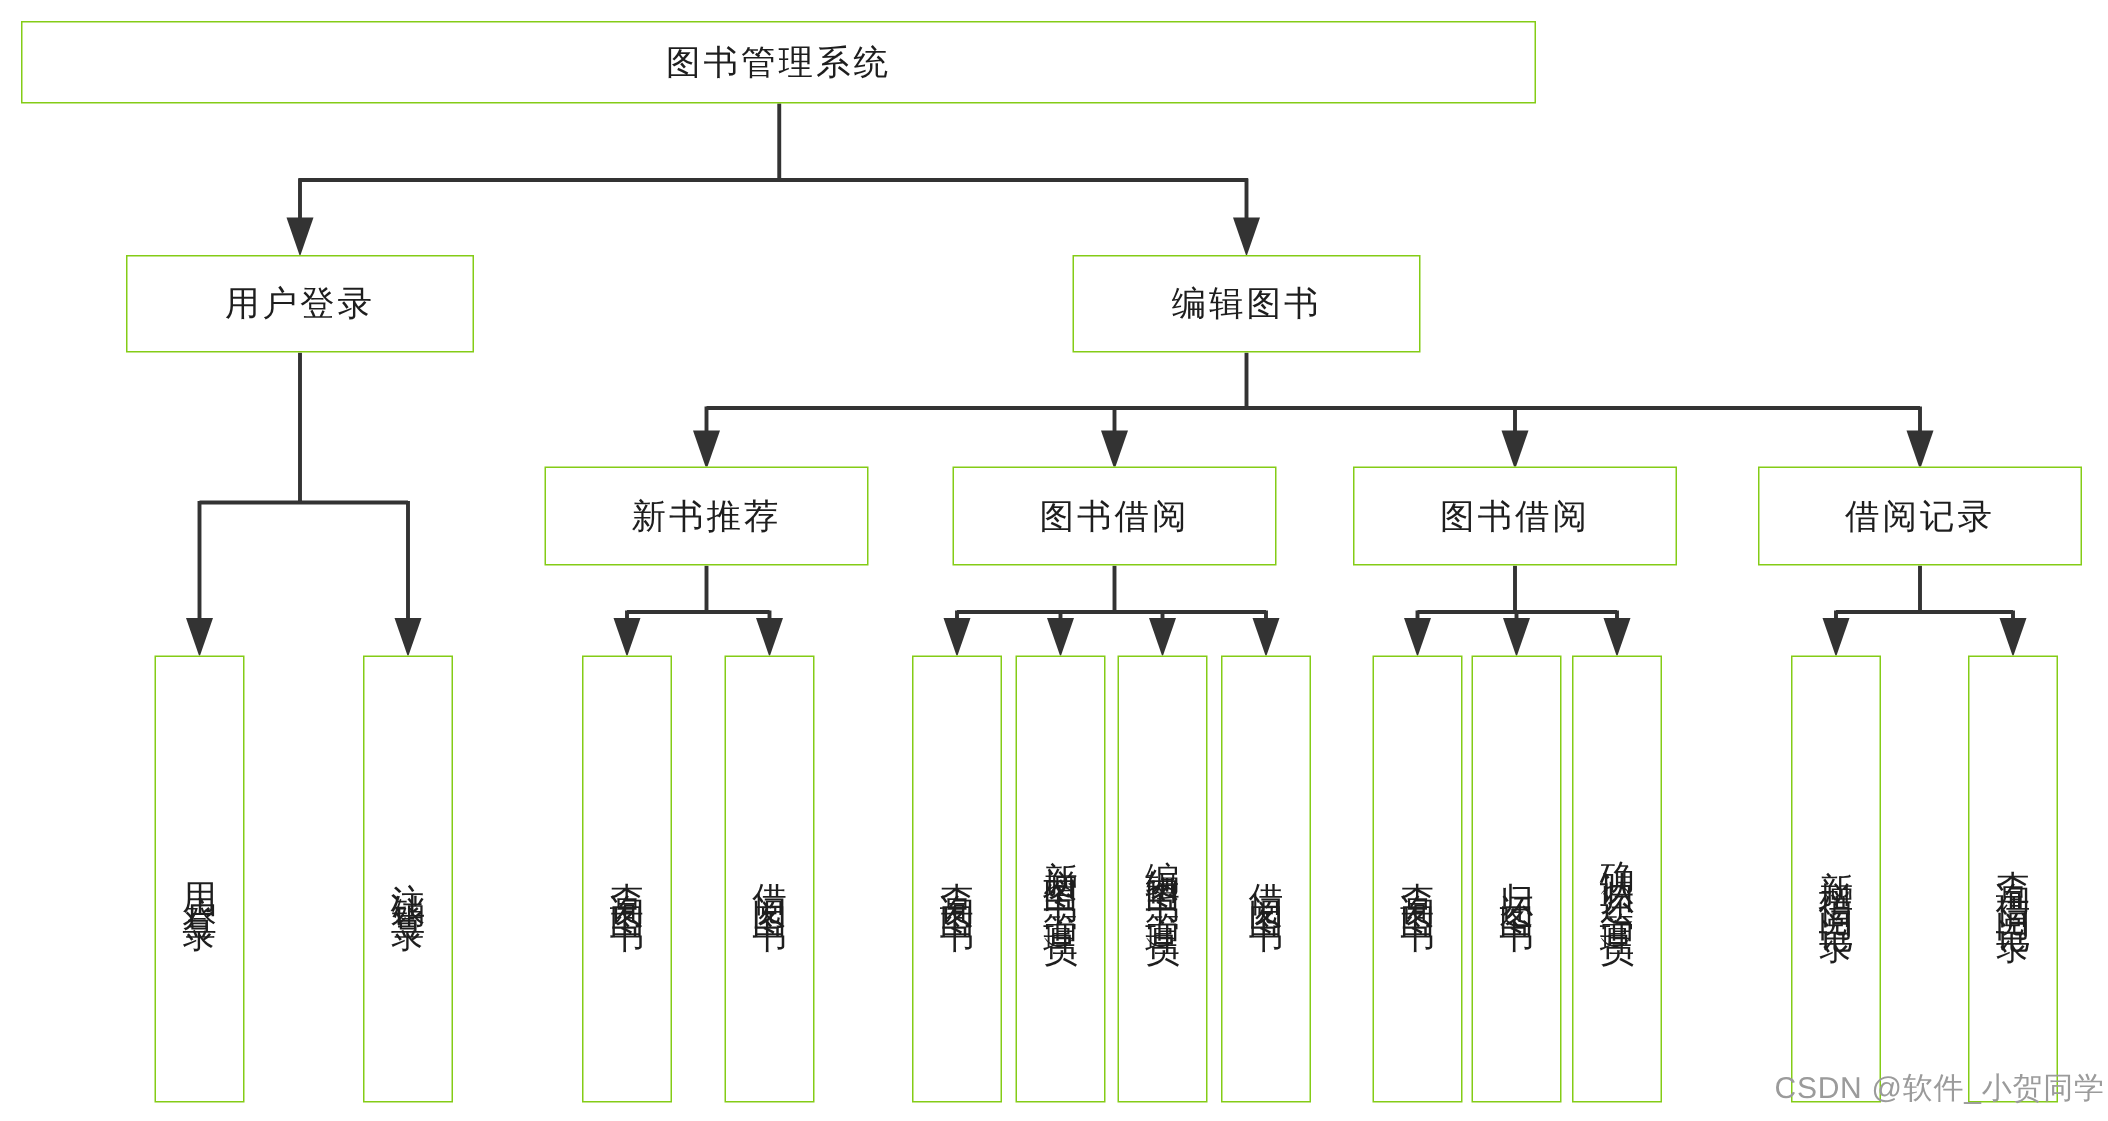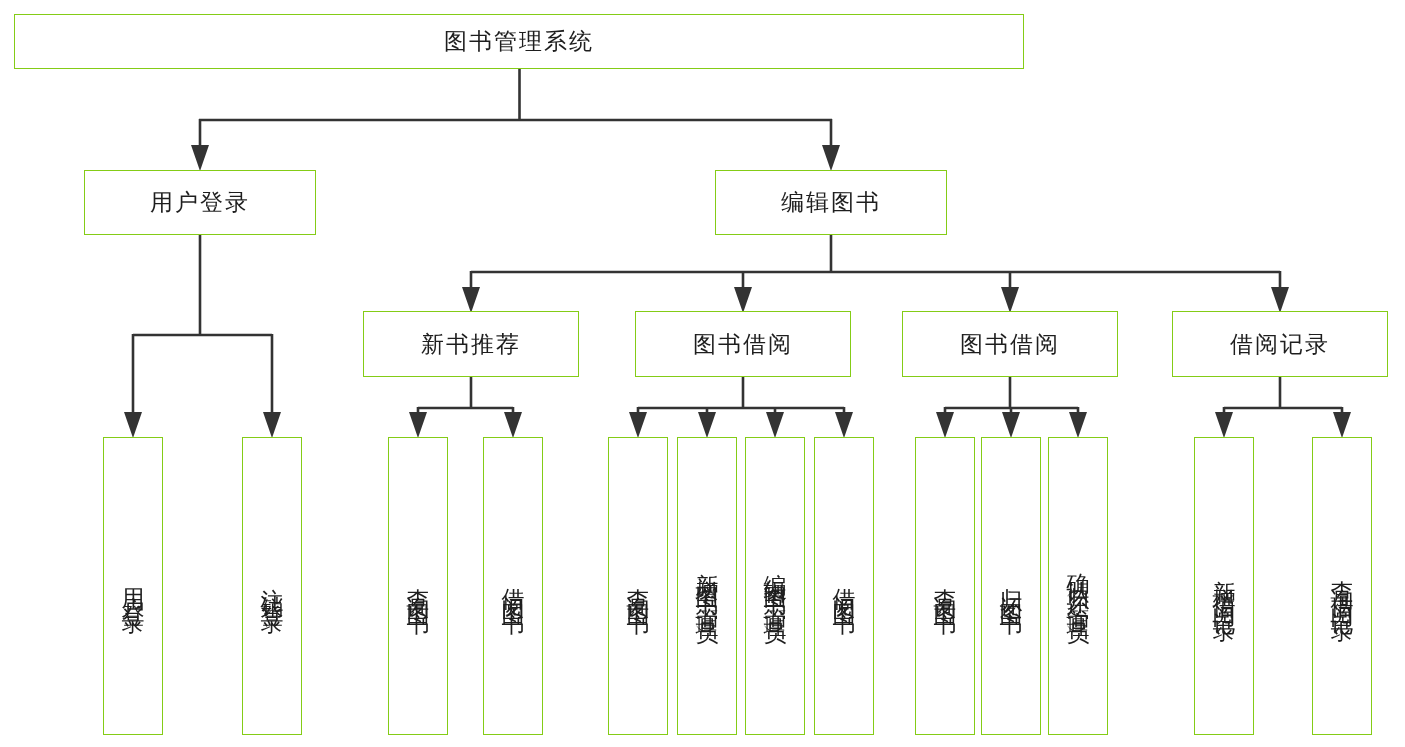--- a/index.html
+++ b/index.html
@@ -161,14 +161,15 @@
     <span class="v-label" style="letter-spacing:7px;">确认归还（管理员）</span>
   </div>
 
   <div class="box leaf-box" style="left:1194px;">
     <span class="v-label">新增借阅记录</span>
   </div>
   <div class="box leaf-box" style="left:1312px;">
     <span class="v-label">查询借阅记录</span>
   </div>
 
+  <div class="watermark">CSDN @软件_小贺同学</div>
 
 </div>
 
 </body></html>

